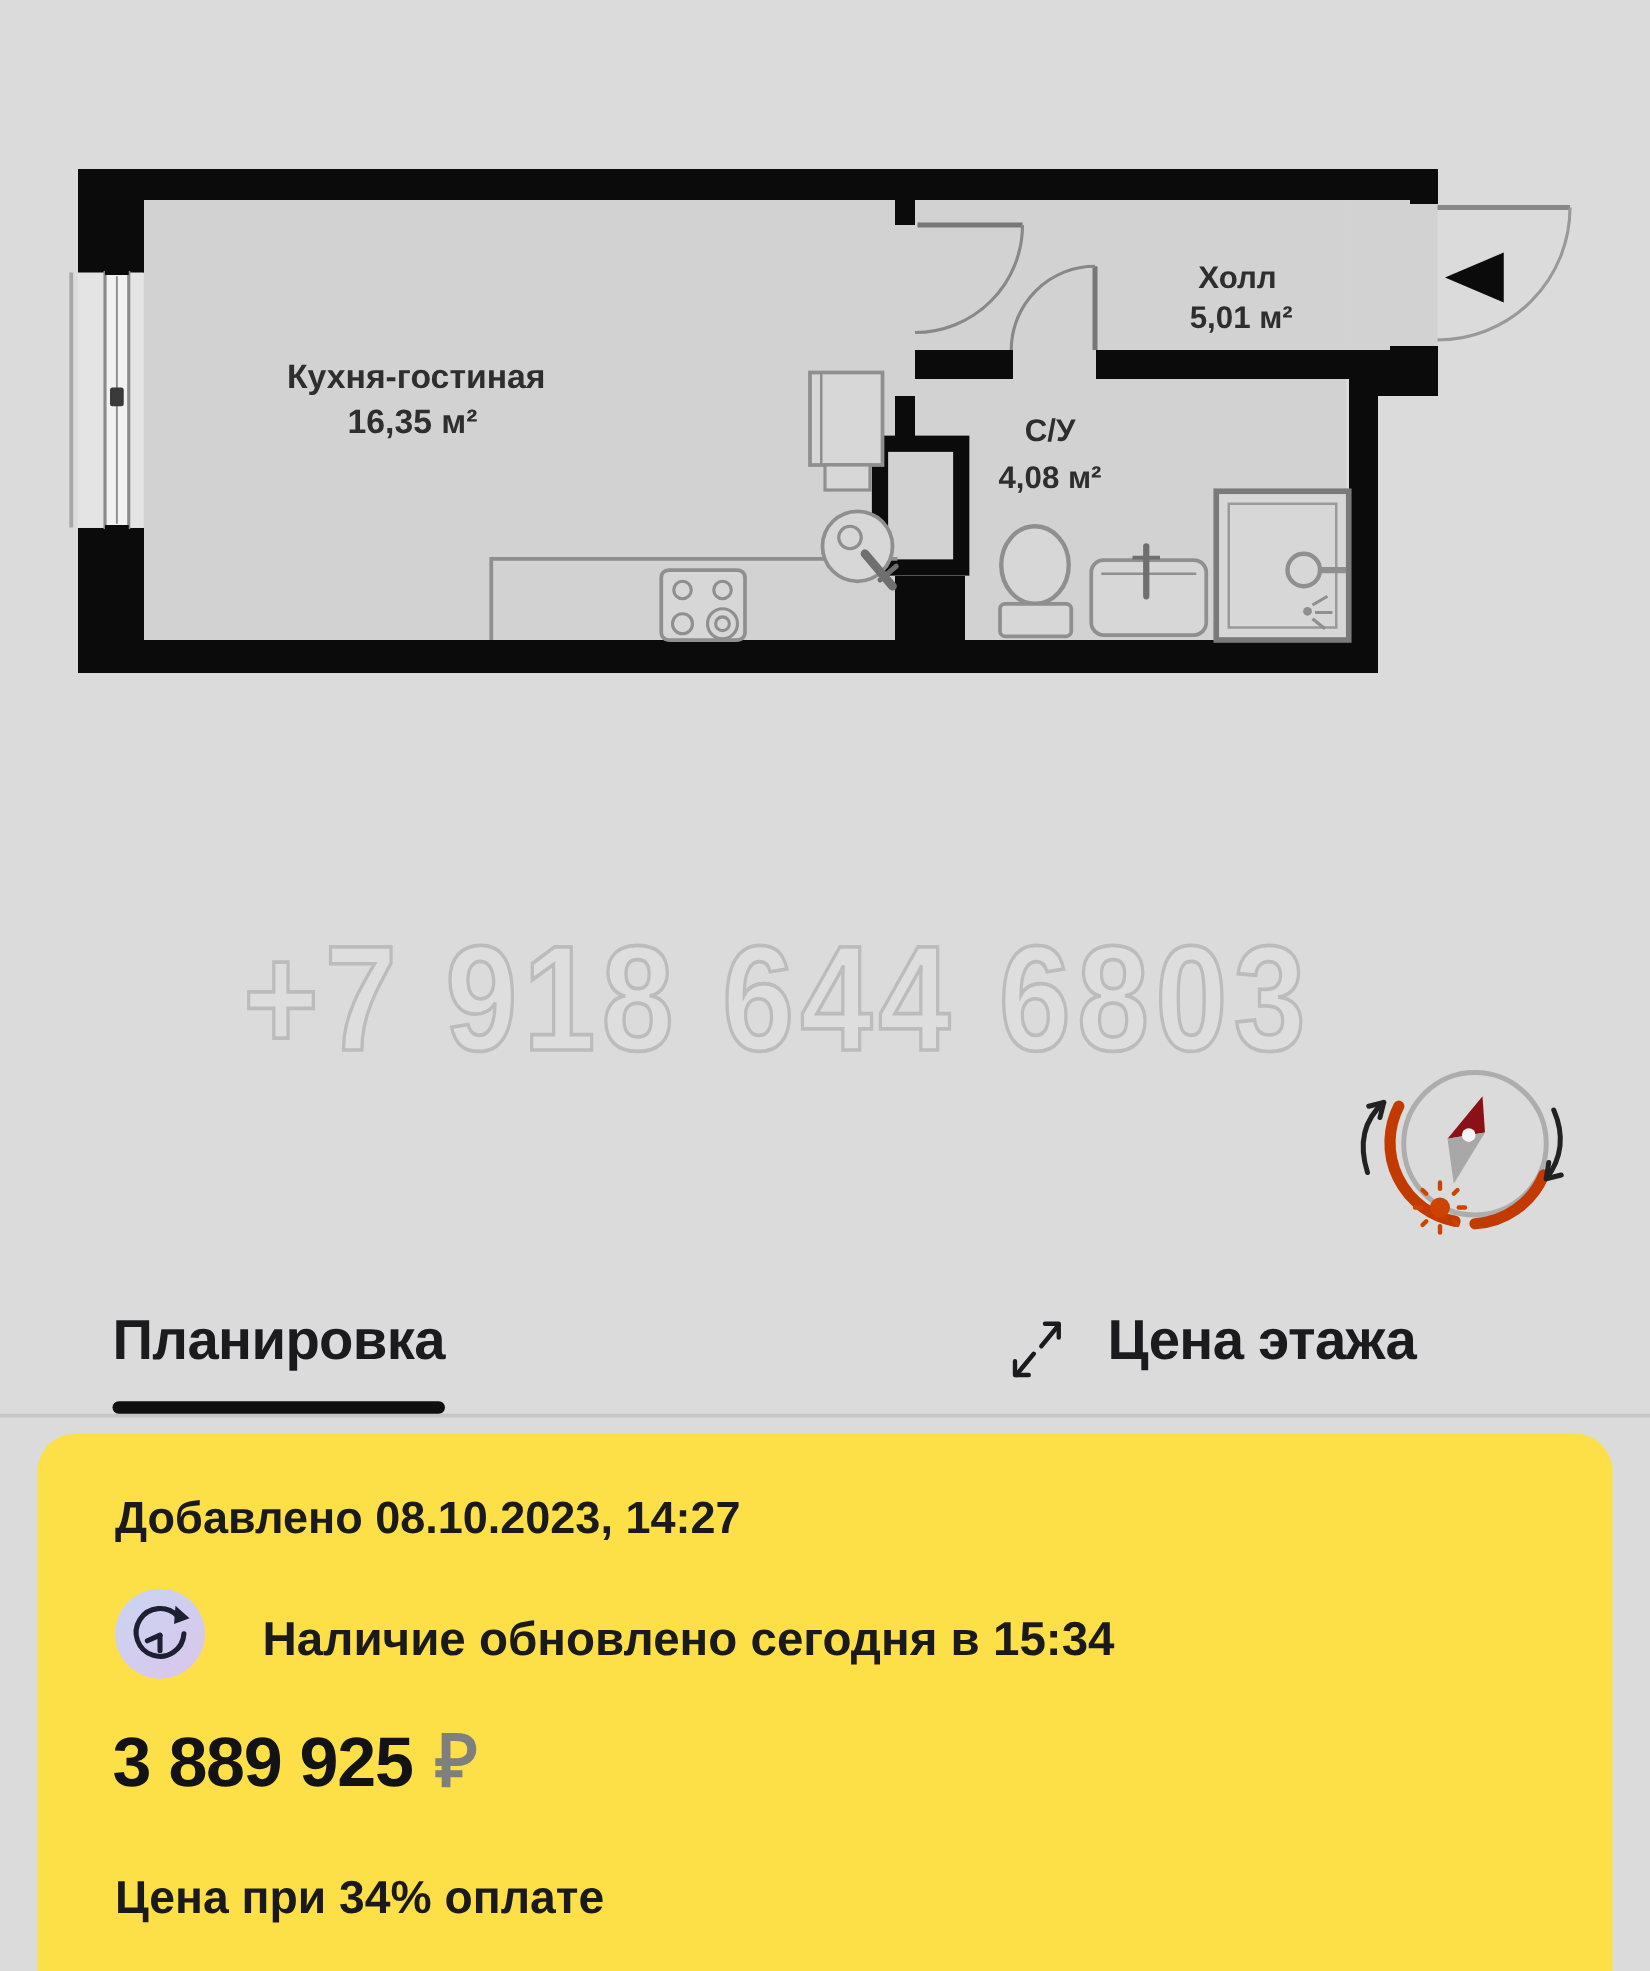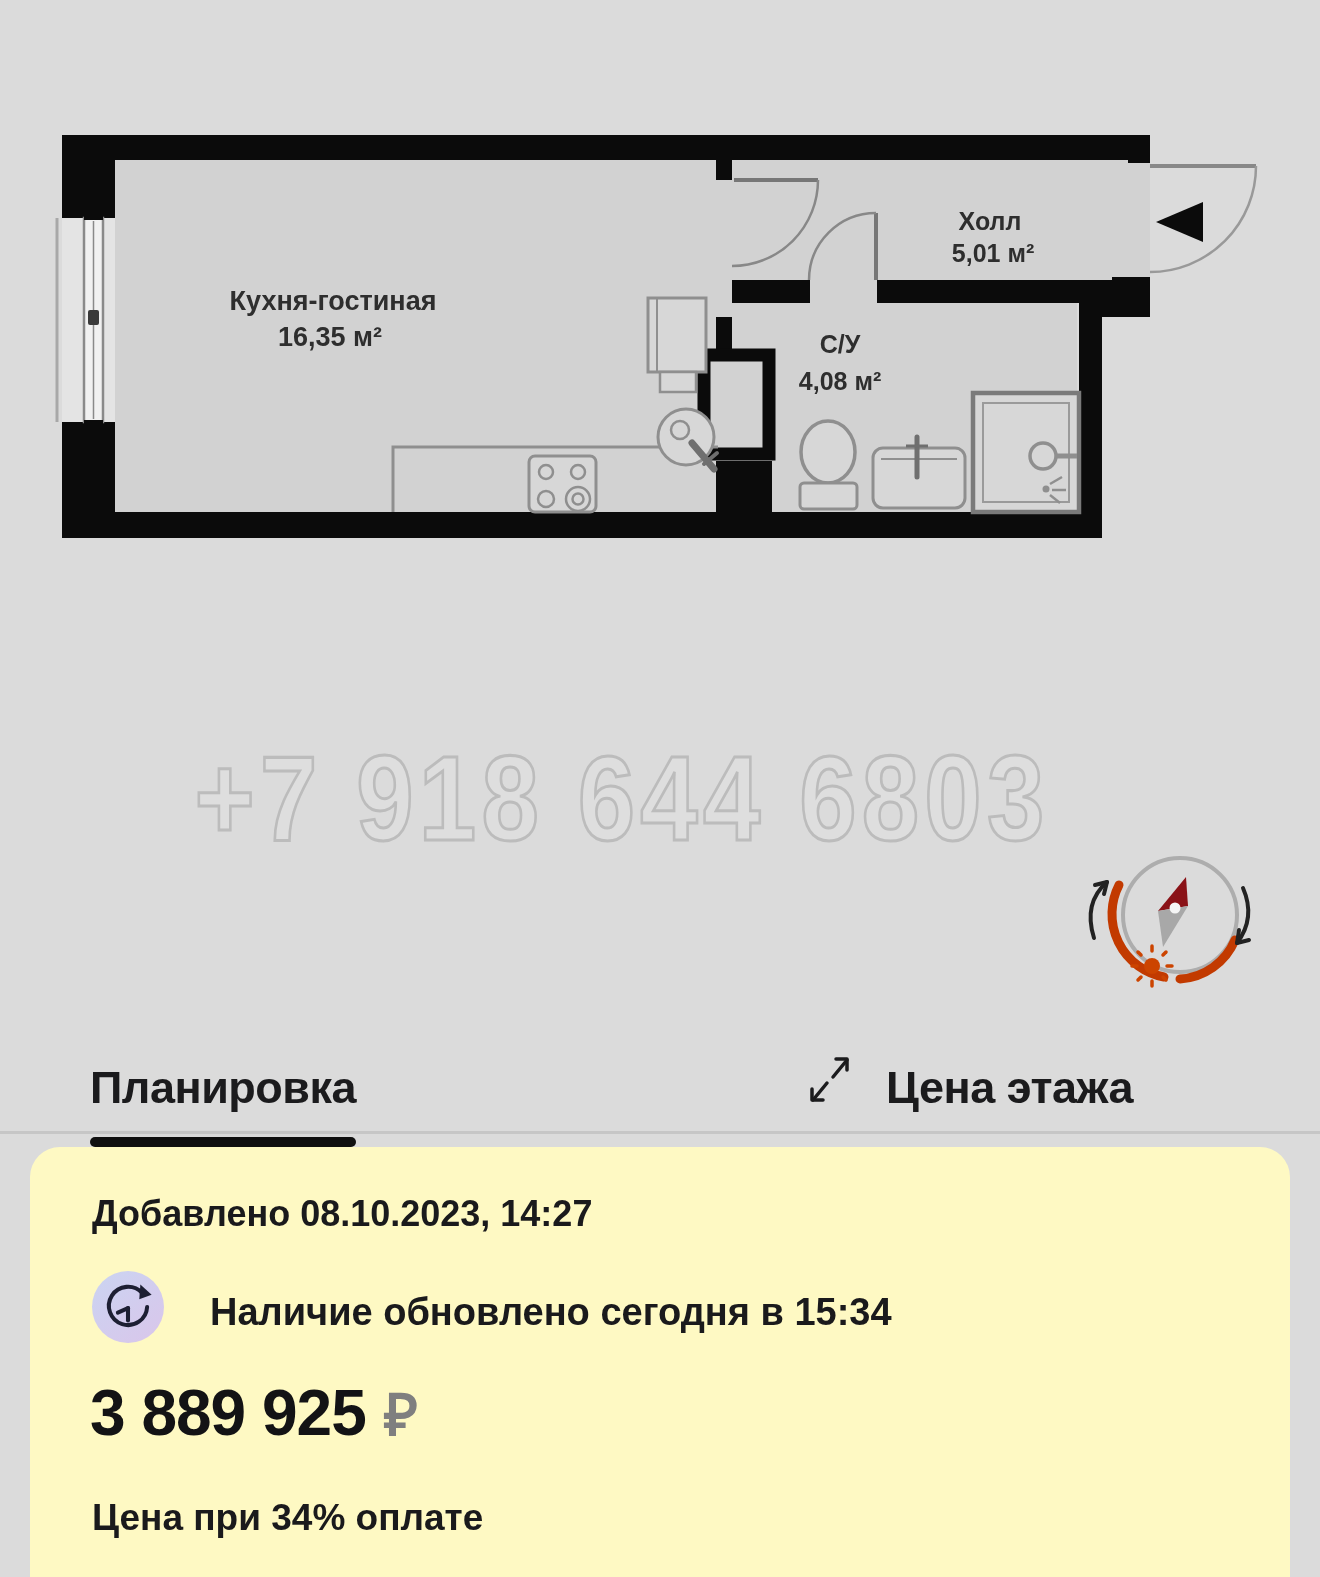--- a/index.html
+++ b/index.html
@@ -5,32 +5,32 @@
   html,body{margin:0;padding:0;background:#dadada;}
   .screen{position:relative;width:1320px;height:1577px;background:#dbdbdb;overflow:hidden;
           font-family:"Liberation Sans",sans-serif;color:#1a1a1c;}
   svg{display:block;}
   .plan-svg{position:absolute;left:0;top:125px;}
   .watermark-svg{position:absolute;left:0;top:740px;}
   .compass-svg{position:absolute;left:1075px;top:855px;}
   
   .tabbar{position:absolute;left:0;right:0;top:1046px;height:85px;border-bottom:3px solid #c6c6c6;}
   .tab{position:absolute;top:0;height:85px;font-size:45px;font-weight:700;letter-spacing:-0.5px;
-       color:#1b1b1d;white-space:nowrap;line-height:52px;cursor:pointer;margin-top:16px;}
+       color:#1b1b1d;white-space:nowrap;line-height:52px;cursor:pointer;}
   .tab .bar{position:absolute;left:0;right:0;bottom:0;height:10px;border-radius:6px;background:#101010;}
   .expand{position:absolute;top:2px;cursor:pointer;}
   
-  .card{position:absolute;left:30px;right:30px;top:1147px;height:430px;background:#fef9c3;
+  .card{position:absolute;left:30px;right:30px;top:1147px;height:430px;background:#fde047;
         border-radius:30px 30px 0 0;}
   .added{position:absolute;left:62px;top:46px;font-size:36px;font-weight:700;}
   .badge{position:absolute;left:62px;top:124px;width:72px;height:72px;border-radius:50%;
          background:linear-gradient(140deg,#ccd3f1 10%,#d8c7eb 90%);}
   .avail{position:absolute;left:180px;top:144px;font-size:38px;font-weight:700;}
   .price-row{position:absolute;left:60px;top:234px;line-height:1;white-space:nowrap;}
-  .price{font-size:64px;font-weight:800;letter-spacing:-1px;color:#131315;margin-top:15px;}
+  .price{font-size:56px;font-weight:800;letter-spacing:-1px;color:#131315;margin-top:15px;}
   .rub{font-size:58px;font-weight:700;color:#7f7f7f;margin-left:14px;}
   .note{position:absolute;left:62px;top:350px;font-size:37px;font-weight:700;}
 </style>
 </head>
 <body>
 
 <div class="screen">
 
   <svg class="plan-svg" width="1320" height="432" viewBox="0 0 1320 432">
 

